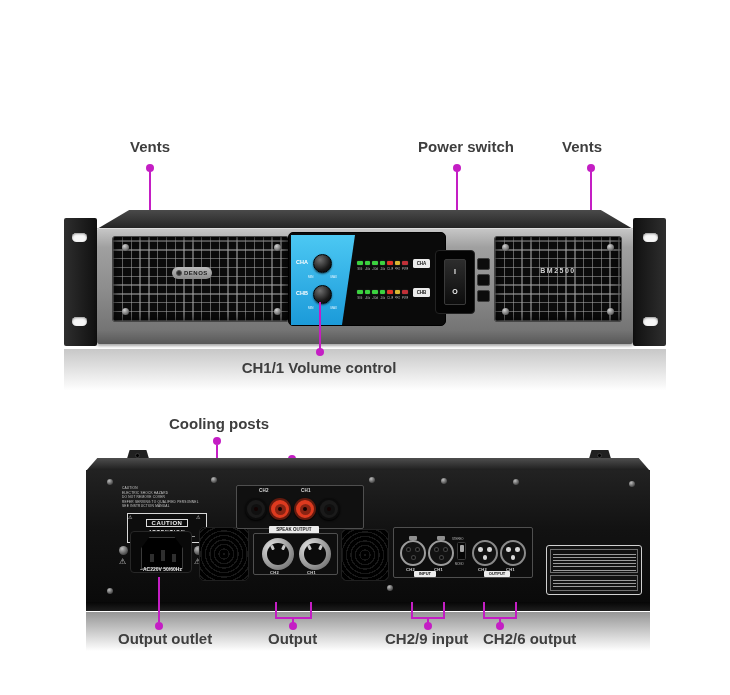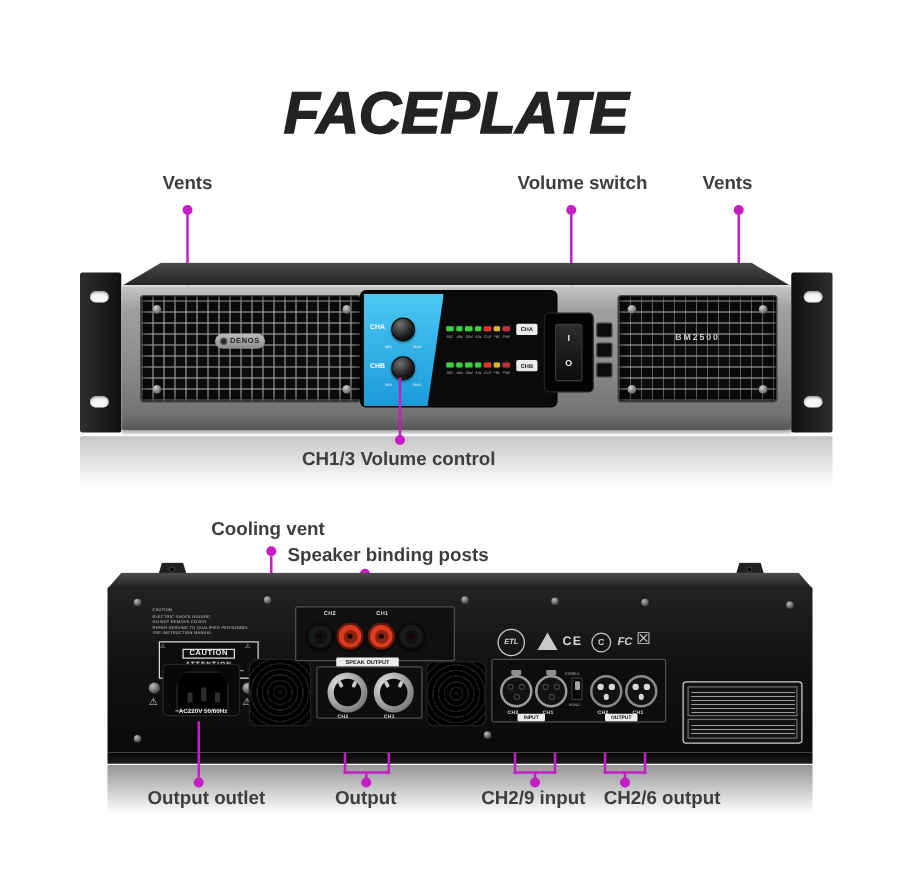--- a/index.html
+++ b/index.html
@@ -98,29 +98,26 @@
   .stickblock{border:1px solid #6f6f6f;background-image:repeating-linear-gradient(180deg,#9b9b9b 0 1px,transparent 1px 3.2px);
               background-clip:content-box;padding:1.5px;}
   .title{position:absolute;left:0;right:0;text-align:center;}
   .title span{font:italic 700 47px "Liberation Sans",sans-serif;color:#232323;-webkit-text-stroke:1.3px #232323;letter-spacing:0;}
 </style>
 </head>
 <body>
 
 <div class="canvas">
 
-  <div class="title" style="top:62px;">
-    <span>FACEPLATE</span>
-  </div>
 
   <div class="lab c" style="left:150px;top:138px;">Vents</div>
   <div class="dot" style="left:146px;top:164px;"></div>
   <div class="vline" style="left:148.8px;top:170px;height:104px;"></div>
 
-  <div class="lab c" style="left:466px;top:138px;">Volume switch</div>
+  <div class="lab c" style="left:466px;top:138px;">Power switch</div>
   <div class="dot" style="left:453px;top:164px;"></div>
   <div class="vline" style="left:455.8px;top:170px;height:98px;"></div>
 
   <div class="lab c" style="left:582px;top:138px;">Vents</div>
   <div class="dot" style="left:587px;top:164px;"></div>
   <div class="vline" style="left:589.8px;top:170px;height:104px;"></div>
 
   <div class="ear" style="left:64px;top:218px;"></div>
   <div class="ear r" style="left:633px;top:218px;"></div>
   <div class="earhole" style="left:72px;top:233px;"></div>
@@ -210,27 +207,26 @@
   <div class="modeltxt" style="left:520px;top:267px;width:76px;text-align:center;">BM2500</div>
   <div class="screw" style="left:502px;top:244px;"></div>
   <div class="screw" style="left:607px;top:244px;"></div>
   <div class="screw" style="left:502px;top:308px;"></div>
   <div class="screw" style="left:607px;top:308px;"></div>
 
   <div class="refl" style="left:64px;top:349px;width:602px;height:52px;background:linear-gradient(180deg,rgba(95,95,95,.35),rgba(255,255,255,0) 80%);"></div>
 
   <div class="vline" style="left:318.8px;top:302px;height:48px;"></div>
   <div class="dot" style="left:316px;top:348px;"></div>
-  <div class="lab c" style="left:319px;top:359px;">CH1/3 Volume control</div>
-
-  <div class="lab" style="left:169px;top:415px;">Cooling vent</div>
+  <div class="lab c" style="left:319px;top:359px;">CH1/1 Volume control</div>
+
+  <div class="lab" style="left:169px;top:415px;">Cooling posts</div>
   <div class="dot" style="left:213px;top:437px;"></div>
   <div class="vline" style="left:215.8px;top:445px;height:100px;"></div>
 
-  <div class="lab" style="left:230px;top:436px;">Speaker binding posts</div>
   <div class="dot" style="left:288px;top:455px;"></div>
   <div class="vline" style="left:290.8px;top:462px;height:44px;"></div>
 
   <div class="tab" style="left:126px;top:450px;"></div>
   <div class="tabhole" style="left:135px;top:453px;"></div>
   <div class="tab" style="left:588px;top:450px;"></div>
   <div class="tabhole" style="left:597px;top:453px;"></div>
 
   <div class="backbevel" style="left:86px;top:458px;width:564px;height:13px;"></div>
   <div class="backbody" style="left:86px;top:470px;width:564px;height:132px;"></div>
@@ -315,28 +311,20 @@
     <div class="spk" style="left:45px;top:4px;">
       <div class="spkface">
         <span class="notch" style="left:4px;top:2px;transform:rotate(-25deg);"></span>
         <span class="notch" style="left:15px;top:2px;transform:rotate(25deg);"></span>
       </div>
     </div>
     <span class="tinylab" style="left:16px;top:36px;font-size:4px;">CH2</span>
     <span class="tinylab" style="left:53px;top:36px;font-size:4px;">CH1</span>
   </div>
 
-  <div class="abs" style="left:393px;top:502px;width:135px;height:24px;">
-    <div class="cert certcirc" style="left:5px;top:1px;width:22px;height:22px;font:italic 700 6px 'Liberation Sans',sans-serif;">ETL</div>
-    <div class="cert tri" style="position:absolute;left:37px;top:4px;"></div>
-    <div class="cert" style="left:57px;top:6px;position:absolute;font:700 10px 'Liberation Sans',sans-serif;letter-spacing:1px;">CE</div>
-    <div class="cert certcirc" style="left:80px;top:4px;width:16px;height:16px;font:700 7px 'Liberation Sans',sans-serif;position:absolute;">C</div>
-    <div class="cert" style="left:101px;top:6px;position:absolute;font:italic 700 9px 'Liberation Sans',sans-serif;">FC</div>
-    <div class="cert" style="left:116px;top:2px;position:absolute;font:400 13px 'DejaVu Sans',sans-serif;">☒</div>
-  </div>
 
   <div class="panelbox" style="left:393px;top:527px;width:140px;height:51px;background:#0d0d0d;">
     <span class="latch" style="left:15px;top:8px;"></span>
     <span class="latch" style="left:43px;top:8px;"></span>
     <div class="xlr" style="left:6px;top:12px;">
       <span class="hole" style="left:4px;top:5px;"></span>
       <span class="hole" style="left:13px;top:5px;"></span>
       <span class="hole" style="left:8.5px;top:13px;"></span>
     </div>
     <div class="xlr" style="left:34px;top:12px;">

